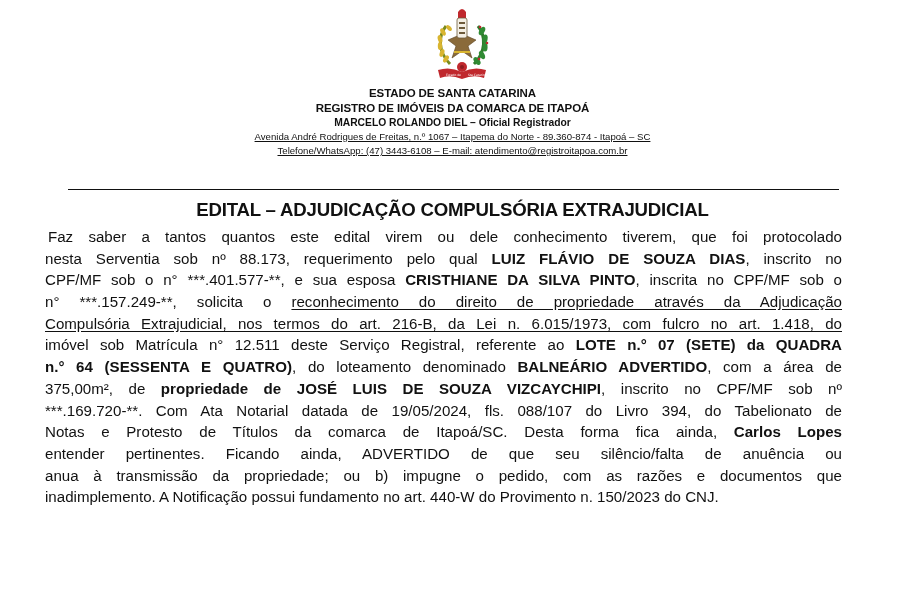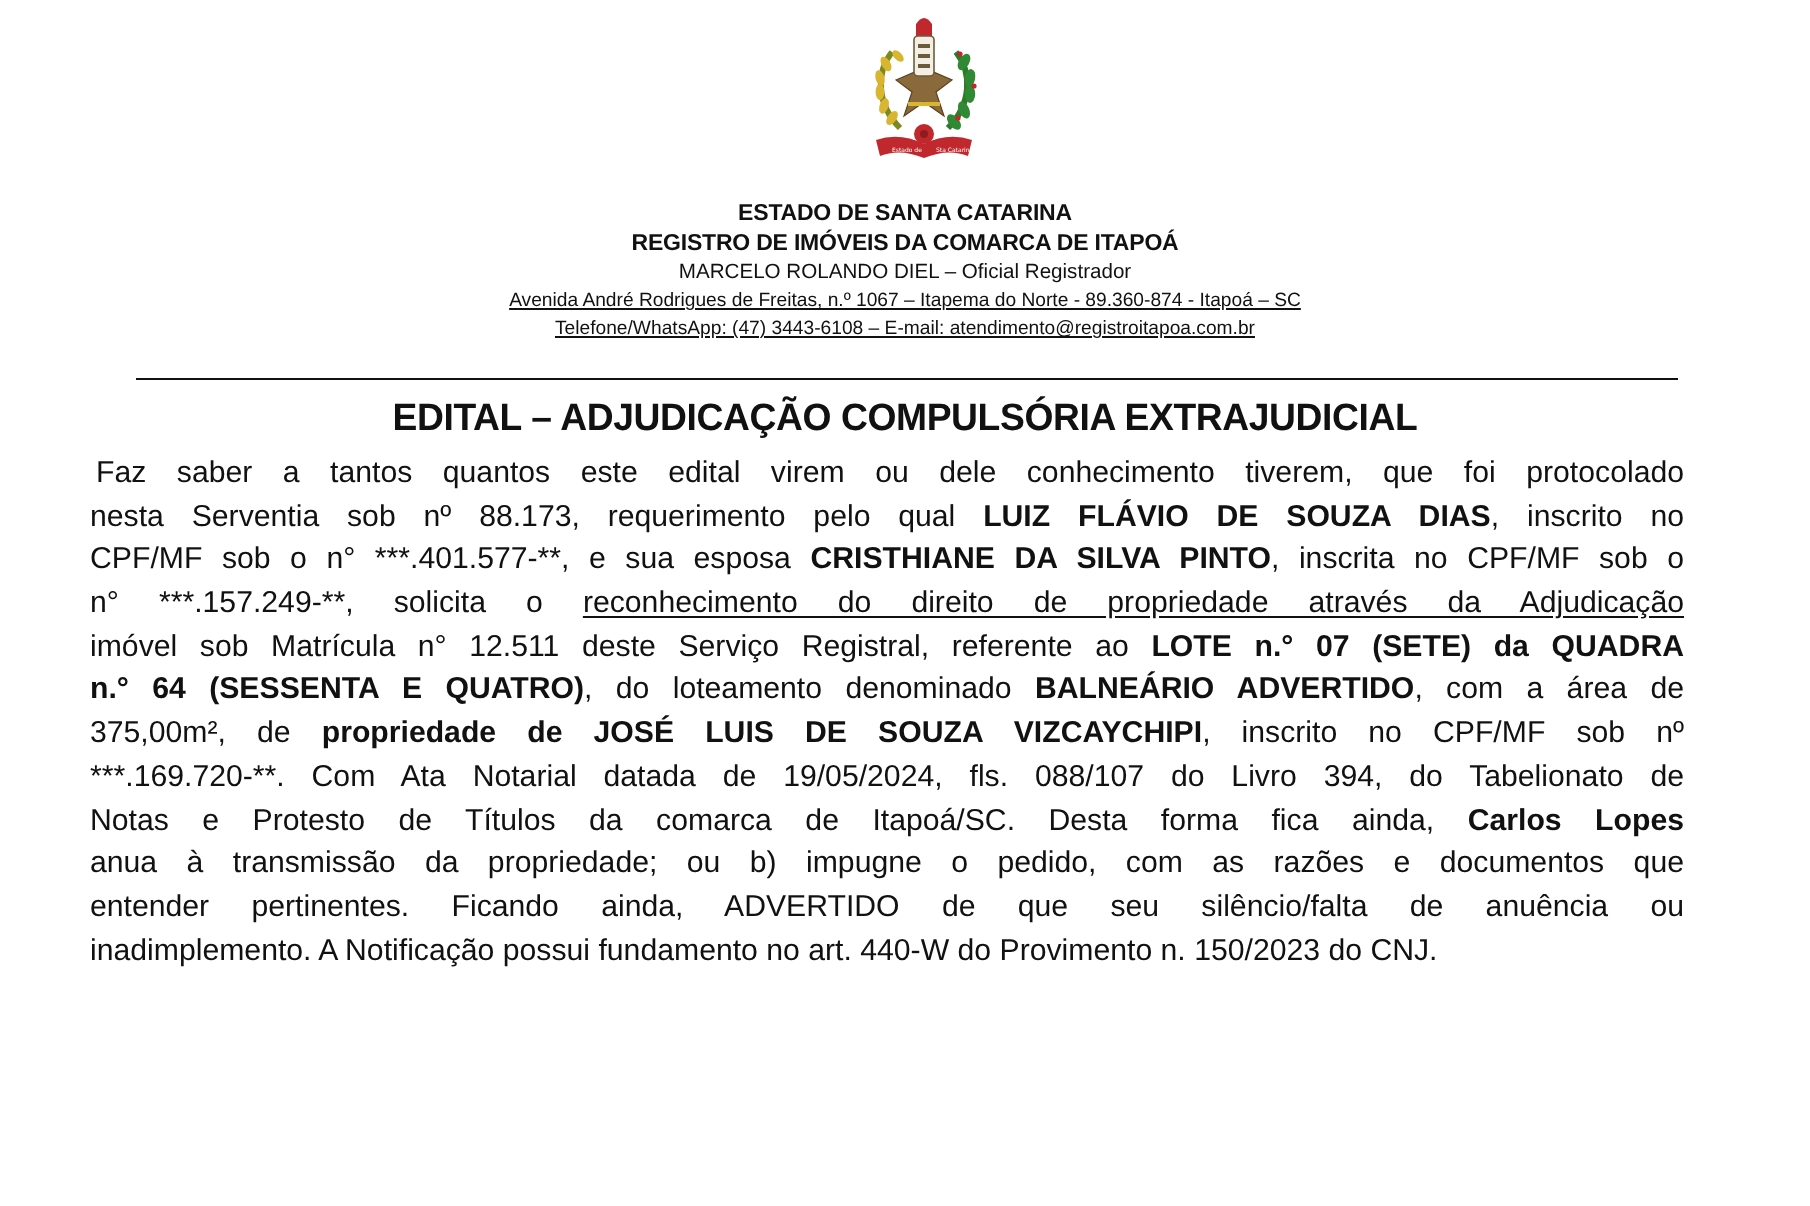--- a/index.html
+++ b/index.html
@@ -25,30 +25,30 @@
       left: 432px;
       top: 6px;
       width: 60px;
       height: 78px;
     }
     .header {
       position: absolute;
       left: 0;
       width: 905px;
       text-align: center;
-      top: 100px;
+      top: 86px;
     }
     .header .line1, .header .line2 {
       font-weight: bold;
       font-size: 11.5px;
       line-height: 15px;
       letter-spacing: -0.1px;
     }
     .header .line3 {
-      font-weight: normal;
+      font-weight: bold;
       font-size: 10.3px;
       line-height: 14px;
     }
     .header .line4, .header .line5 {
       font-size: 9.6px;
       line-height: 14px;
       text-decoration: underline;
     }
     .rule {
       position: absolute;
@@ -152,23 +152,24 @@
 
   <div class="rule"></div>
 
   <div class="title">EDITAL – ADJUDICAÇÃO COMPULSÓRIA EXTRAJUDICIAL</div>
 
   <div class="body" id="body-text">
       <span class="ln first"><span class="">Faz saber a tantos quantos este edital virem ou dele conhecimento tiverem, que foi protocolado</span></span>
       <span class="ln"><span class="">nesta Serventia sob nº 88.173, requerimento pelo qual </span><span class="b">LUIZ FLÁVIO DE SOUZA DIAS</span><span class="">, inscrito no</span></span>
       <span class="ln"><span class="">CPF/MF sob o n° ***.401.577-**, e sua esposa </span><span class="b">CRISTHIANE DA SILVA PINTO</span><span class="">, inscrita no CPF/MF sob o</span></span>
       <span class="ln"><span class="">n° ***.157.249-**, solicita o  </span><span class="u">reconhecimento do direito de propriedade através da Adjudicação</span></span>
+      <span class="ln"><span class="u">Compulsória Extrajudicial, nos termos do art. 216-B, da Lei n. 6.015/1973, com fulcro no art. 1.418, do</span></span>
       <span class="ln"><span class="">imóvel sob Matrícula n° 12.511 deste  Serviço Registral, referente ao </span><span class="b">LOTE n.° 07 (SETE) da QUADRA</span></span>
       <span class="ln"><span class="b">n.° 64 (SESSENTA E QUATRO)</span><span class="">, do loteamento denominado </span><span class="b">BALNEÁRIO ADVERTIDO</span><span class="">, com a área de</span></span>
       <span class="ln"><span class="">375,00m², de </span><span class="b">propriedade de JOSÉ LUIS DE SOUZA VIZCAYCHIPI</span><span class="">, inscrito no CPF/MF sob nº</span></span>
       <span class="ln"><span class="">***.169.720-**. Com Ata Notarial datada de 19/05/2024, fls. 088/107 do Livro 394, do Tabelionato de</span></span>
       <span class="ln"><span class="">Notas e Protesto de Títulos da comarca de Itapoá/SC. Desta forma fica ainda, </span><span class="b">Carlos Lopes</span></span>
+      <span class="ln"><span class="">entender pertinentes. Ficando ainda, ADVERTIDO de que seu silêncio/falta de anuência ou</span></span>
       <span class="ln"><span class="">anua à transmissão da propriedade; ou b) impugne o pedido, com as razões e documentos que</span></span>
-      <span class="ln"><span class="">entender pertinentes. Ficando ainda, ADVERTIDO de que seu silêncio/falta de anuência ou</span></span>
       <span class="ln" style="text-align-last: left;"><span class="">inadimplemento. A Notificação possui fundamento no art. 440-W do Provimento n. 150/2023 do CNJ.</span></span>
     </div>
 
 </div>
 
 </body></html>

